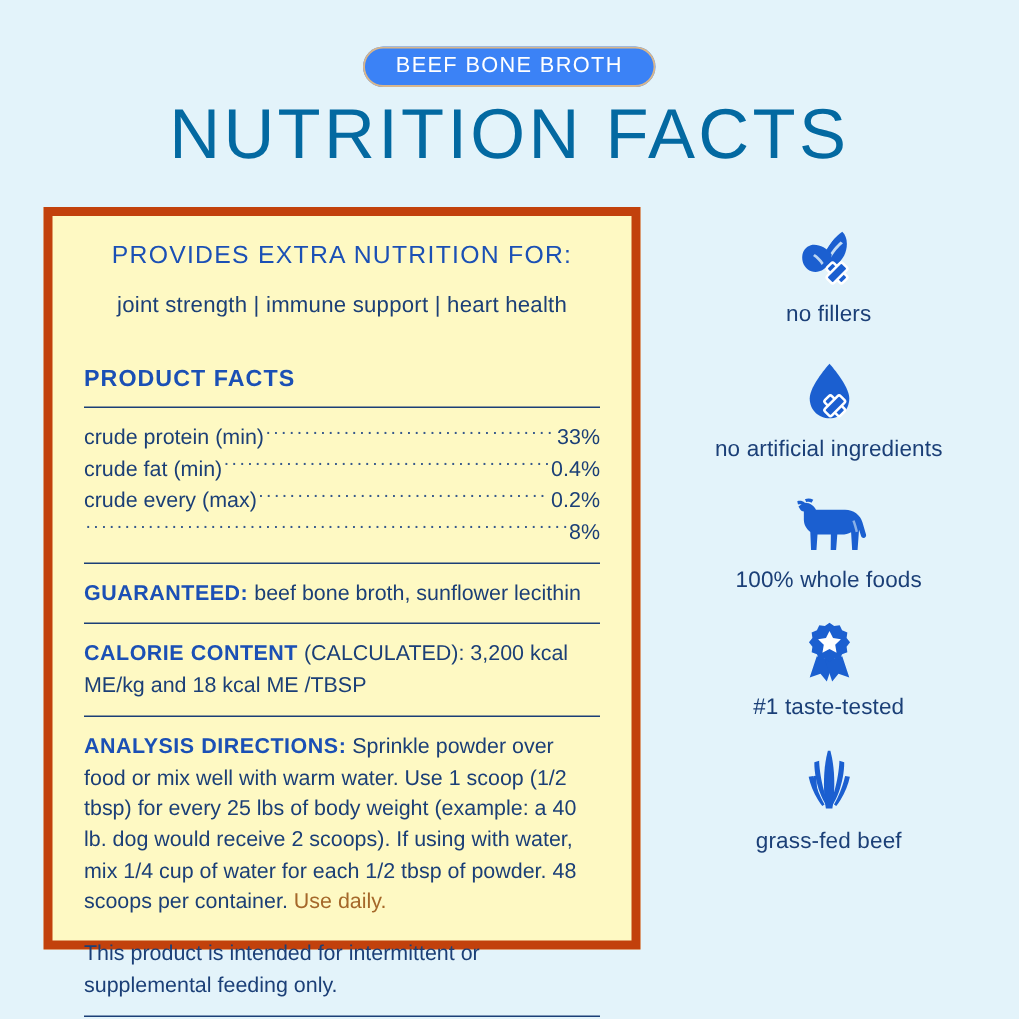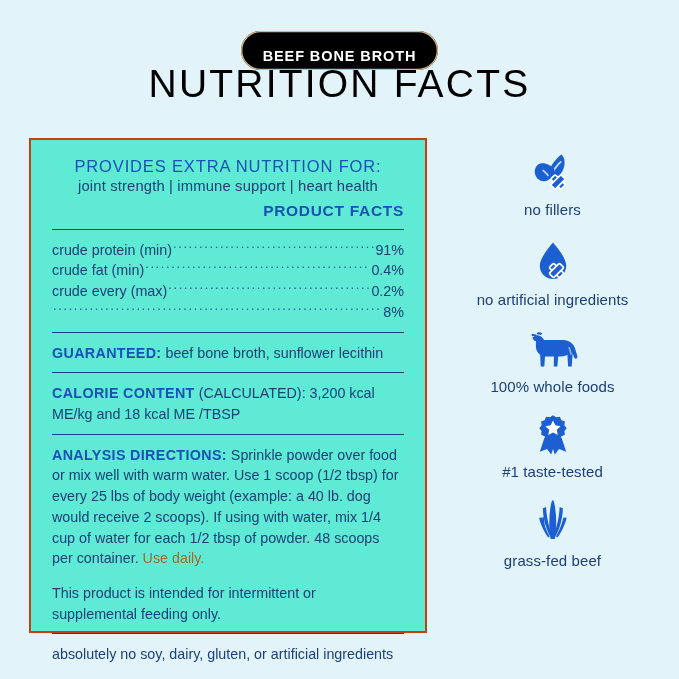--- a/index.html
+++ b/index.html
@@ -16,79 +16,79 @@
   
   .badge-wrap {
     position: absolute;
     top: 31px;
     left: 0;
     width: 679px;
     display: flex;
     justify-content: center;
   }
   .badge {
-    background: #000000;
+    background: #3b82f6;
     color: #ffffff;
     font-size: 14.5px;
-    font-weight: 700;
+    font-weight: 400;
     letter-spacing: 0.9px;
-    padding: 17px 22px 6px;
+    padding: 5px 22px 6px;
     border-radius: 20px;
     box-shadow: inset 0 0 0 1.3px #d8b68c;
     white-space: nowrap;
   }
 
   
   .main-title {
     position: absolute;
     top: 62px;
     left: 0;
     width: 679px;
     text-align: center;
-    color: #000000;
-    font-size: 39px;
+    color: #0369a1;
+    font-size: 47px;
     font-weight: 400;
     letter-spacing: 2.2px;
     line-height: 1.15;
   }
 
   
   .panel {
     position: absolute;
     left: 29px;
     top: 138px;
     width: 398px;
     height: 495px;
-    background: #5eead4;
-    border: 2px solid #c2410c;
+    background: #fef9c3;
+    border: 6px solid #c2410c;
     padding: 16px 21px 0 21px;
     color: #1b3f77;
   }
 
   .panel-head {
     text-align: center;
     color: #1b50b5;
     font-size: 16.5px;
     letter-spacing: 0.85px;
     line-height: 1.25;
   }
   .panel-sub {
     text-align: center;
     color: #1b3f77;
     font-size: 14.8px;
-    margin-top: 1px;
+    margin-top: 15px;
     letter-spacing: 0.15px;
   }
   .product-facts {
-    text-align: right;
+    text-align: left;
     color: #1b50b5;
     font-size: 15.5px;
     font-weight: 700;
     letter-spacing: 0.7px;
-    margin-top: 8px;
+    margin-top: 32px;
   }
 
   hr.rule {
     border: none;
     border-top: 1.6px solid #1b3f77;
     margin: 9px 0 0 0;
   }
 
   .sec { margin-top: 10px; }
 
@@ -205,21 +205,21 @@
   <div class="panel-sub">joint strength | immune support | heart health</div>
 
   <div class="product-facts">PRODUCT FACTS</div>
   <hr class="rule">
 
   <div class="sec">
     <div class="ga-rows">
       <div class="ga-row">
         <span class="lbl">crude protein (min)</span>
         <span class="dots"></span>
-        <span class="val">91%</span>
+        <span class="val">33%</span>
       </div>
       <div class="ga-row">
         <span class="lbl">crude fat (min)</span>
         <span class="dots"></span>
         <span class="val">0.4%</span>
       </div>
       <div class="ga-row">
         <span class="lbl">crude every (max)</span>
         <span class="dots"></span>
         <span class="val">0.2%</span>

